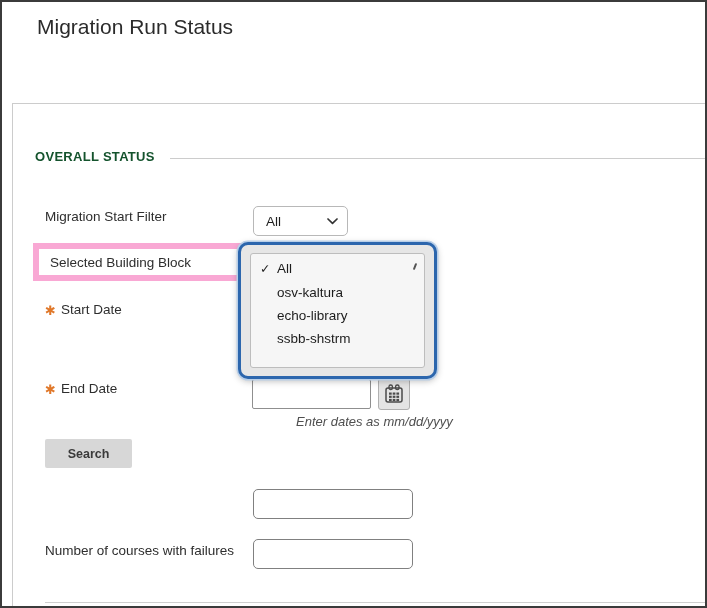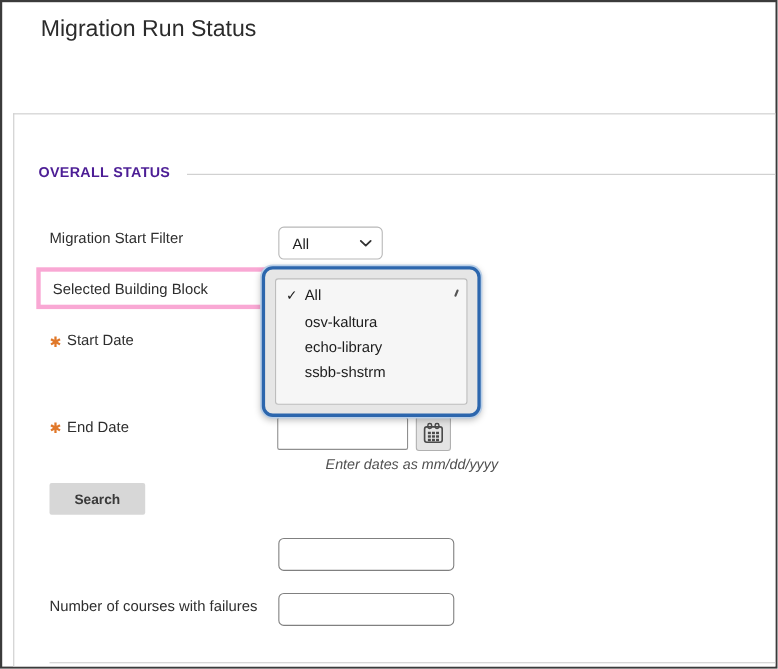--- a/index.html
+++ b/index.html
@@ -22,41 +22,41 @@
 
   .panel {
     position:absolute; left:10px; top:101px;
     width:calc(100% - 10px); height:calc(100% - 101px);
     border-top:1px solid #cccccc; border-left:1px solid #cccccc;
     background:#ffffff;
   }
 
   .section-header {
     position:absolute; left:33px; top:147px;
-    font-size:13px; font-weight:bold; letter-spacing:.3px; color:#4c1d95;
+    font-size:13px; font-weight:bold; letter-spacing:.3px; color:#14532d;
   }
   .section-line {
     position:absolute; left:168px; top:156px; width:calc(100% - 168px);
     height:1px; background:#cccccc;
   }
 
   .field-label { font-size:13.5px; color:#2e2e2e; }
 
   .row-status-label { position:absolute; left:43px; top:207px; }
 
   .select-box {
     position:absolute; left:251px; top:204px; width:95px; height:30px;
     background:#ffffff; border:1px solid #b8b8b8; border-radius:5px;
     display:flex; align-items:center; justify-content:space-between;
     padding:0 9px 0 12px; cursor:default; font-size:13.5px; color:#1e1e1e;
   }
 
   .bb-label-box {
     position:absolute; left:31px; top:241px; width:214px; height:38px;
-    background:#ffffff; border:4px solid #f9a8d4;
+    background:#ffffff; border:6px solid #f9a8d4;
     display:flex; align-items:center; padding-left:11px;
   }
 
   .dropdown {
     position:absolute; left:236px; top:240px; width:199px; height:137px;
     background:#e6e6e6; border:3px solid #2c66ad; border-radius:10px;
     box-shadow:0 0 0 1.5px #b9cfe8, 0 2px 7px rgba(0,0,0,.28);
     z-index:5;
   }
   .dropdown-list {

